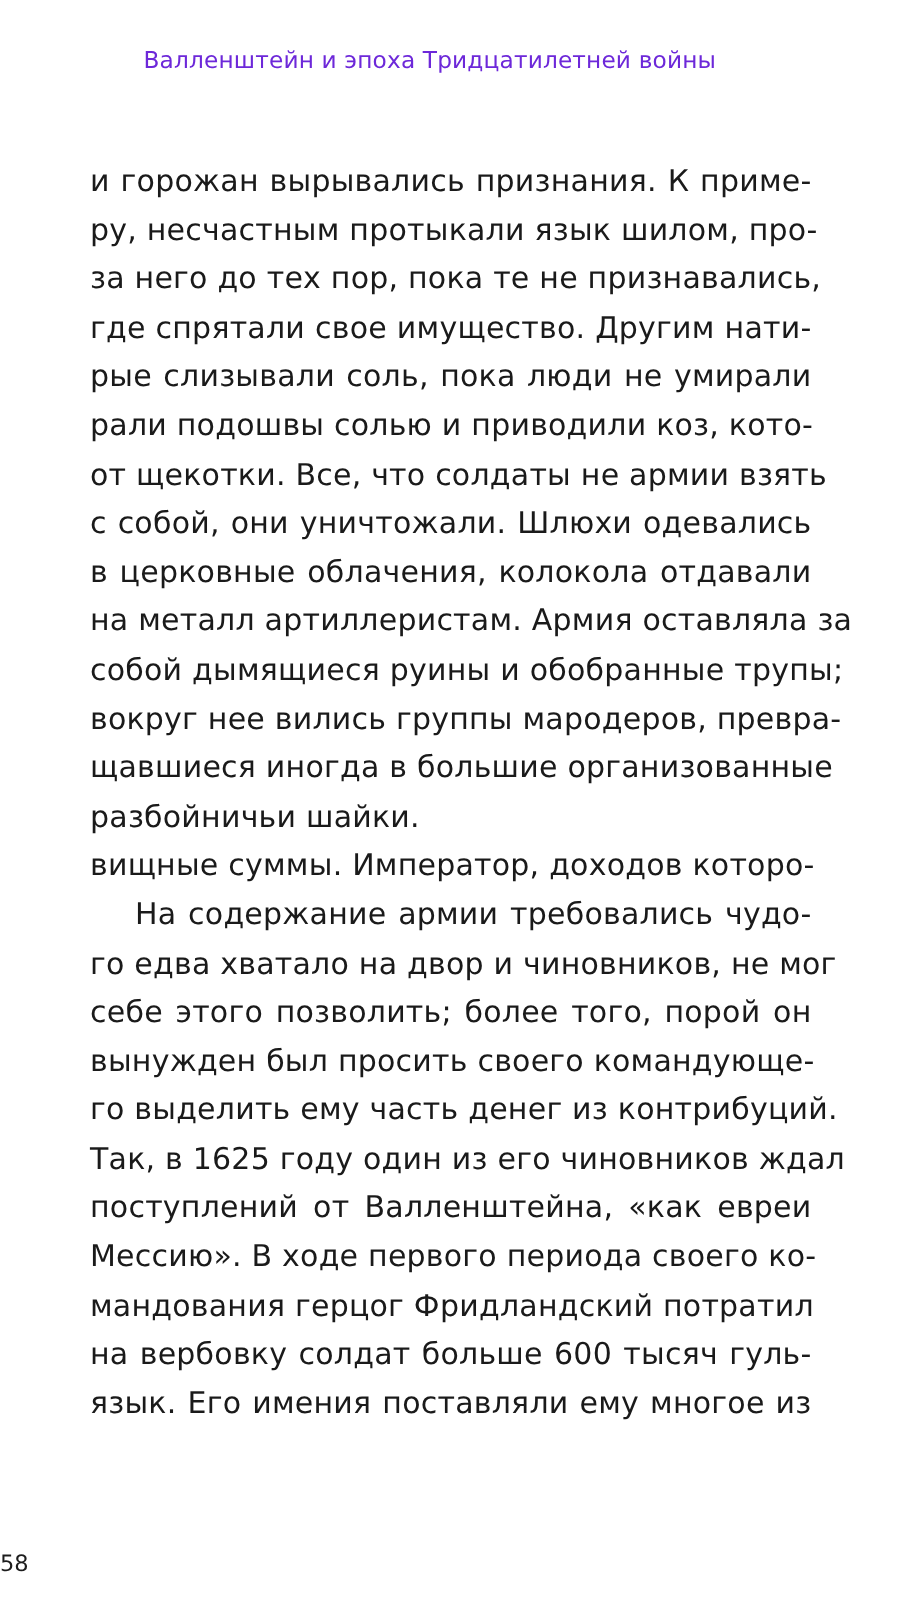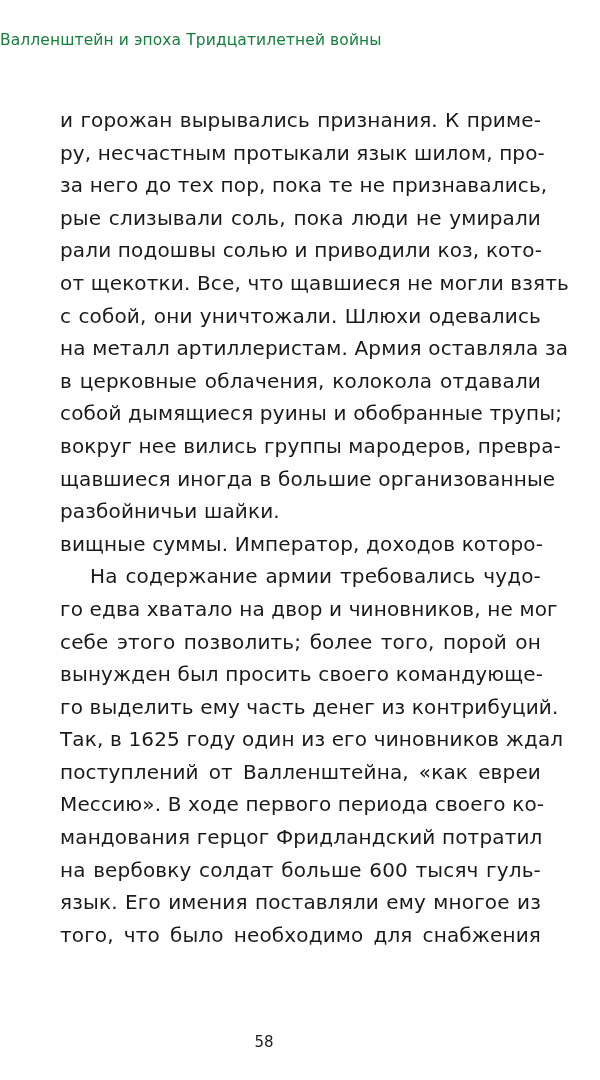--- a/index.html
+++ b/index.html
@@ -13,23 +13,24 @@
       position: relative;
       overflow: hidden;
       font-family: "DejaVu Sans", "Liberation Sans", sans-serif;
       color: #1a1a1a;
     }
     .running-header {
       position: absolute;
       top: 31px;
       left: 0;
       width: 573px;
+      text-align: center;
       font-size: 15.5px;
       letter-spacing: 0.1px;
-      color: #15803d;
+      color: #6d28d9;
     }
     .page-body {
       position: absolute;
       top: 104px;
       left: 60px;
       width: 481px;
     }
     .line {
       display: block;
       height: 32.6px;
@@ -44,56 +45,56 @@
       text-align-last: left;
     }
     .line.indent {
       padding-left: 30px;
     }
     .page-number {
       position: absolute;
       top: 1033px;
       left: 0;
       width: 528px;
-      text-align: center;
+      text-align: left;
       font-size: 15px;
       color: #1c1c1c;
     }
   </style>
 </head>
 <body>
 
 <div class="running-header">Валленштейн и эпоха Тридцатилетней войны</div>
 
 <div class="page-body">
   <div>
     <span class="line">и горожан вырывались признания. К приме-</span>
     <span class="line">ру, несчастным протыкали язык шилом, про-</span>
     <span class="line">за него до тех пор, пока те не признавались,</span>
+    <span class="line">где спрятали свое имущество. Другим нати-</span>
     <span class="line">рые слизывали соль, пока люди не умирали</span>
     <span class="line">рали подошвы солью и приводили коз, кото-</span>
-    <span class="line">от щекотки. Все, что щавшиеся не могли взять</span>
+    <span class="line">от щекотки. Все, что солдаты не армии взять</span>
     <span class="line">с собой, они уничтожали. Шлюхи одевались</span>
+    <span class="line">в церковные облачения, колокола отдавали</span>
     <span class="line">на металл артиллеристам. Армия оставляла за</span>
-    <span class="line">в церковные облачения, колокола отдавали</span>
     <span class="line">собой дымящиеся руины и обобранные трупы;</span>
     <span class="line">вокруг нее вились группы мародеров, превра-</span>
     <span class="line">щавшиеся иногда в большие организованные</span>
     <span class="line last">разбойничьи шайки.</span>
   </div>
   <div>
     <span class="line">вищные суммы. Император, доходов которо-</span>
     <span class="line indent">На содержание армии требовались чудо-</span>
     <span class="line">го едва хватало на двор и чиновников, не мог</span>
     <span class="line">себе этого позволить; более того, порой он</span>
     <span class="line">вынужден был просить своего командующе-</span>
     <span class="line">го выделить ему часть денег из контрибуций.</span>
     <span class="line">Так, в 1625 году один из его чиновников ждал</span>
     <span class="line">поступлений от Валленштейна, «как евреи</span>
     <span class="line">Мессию». В ходе первого периода своего ко-</span>
     <span class="line">мандования герцог Фридландский потратил</span>
     <span class="line">на вербовку солдат больше 600 тысяч гуль-</span>
     <span class="line">язык. Его имения поставляли ему многое из</span>
-    <span class="line">того, что было необходимо для снабжения</span>
   </div>
 </div>
 
 <div class="page-number">58</div>
 
 </body></html>

